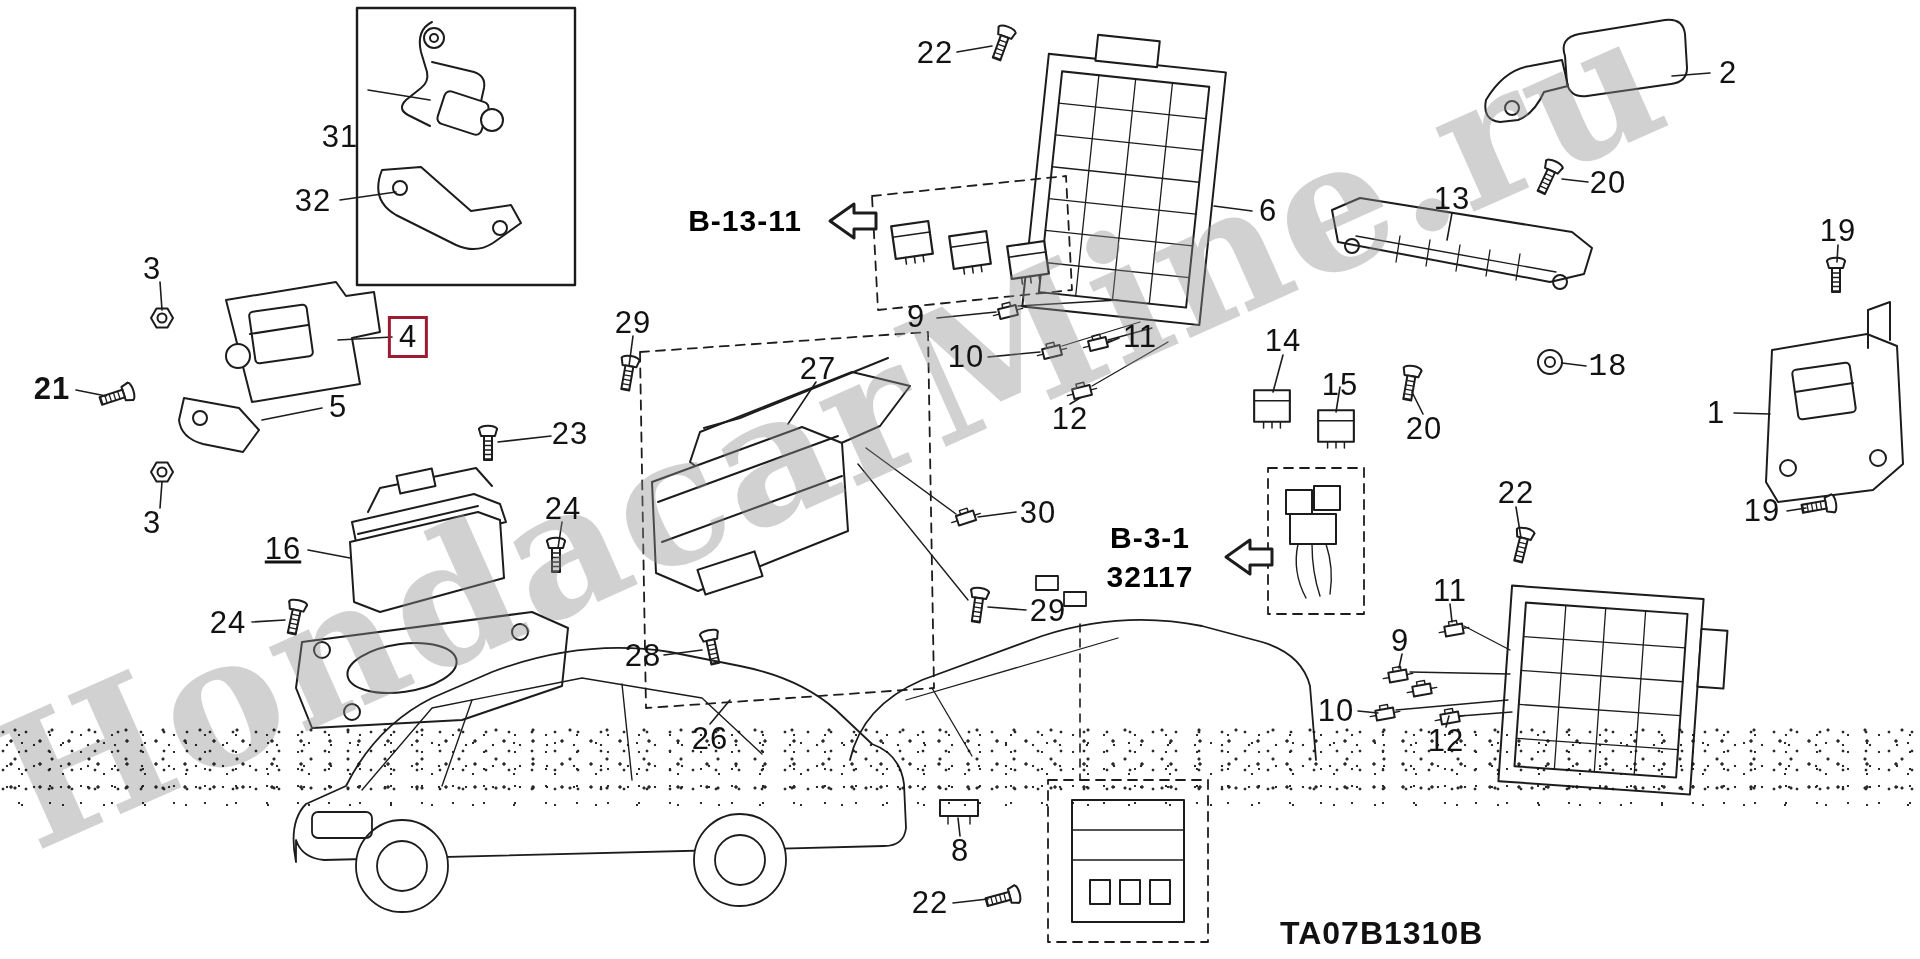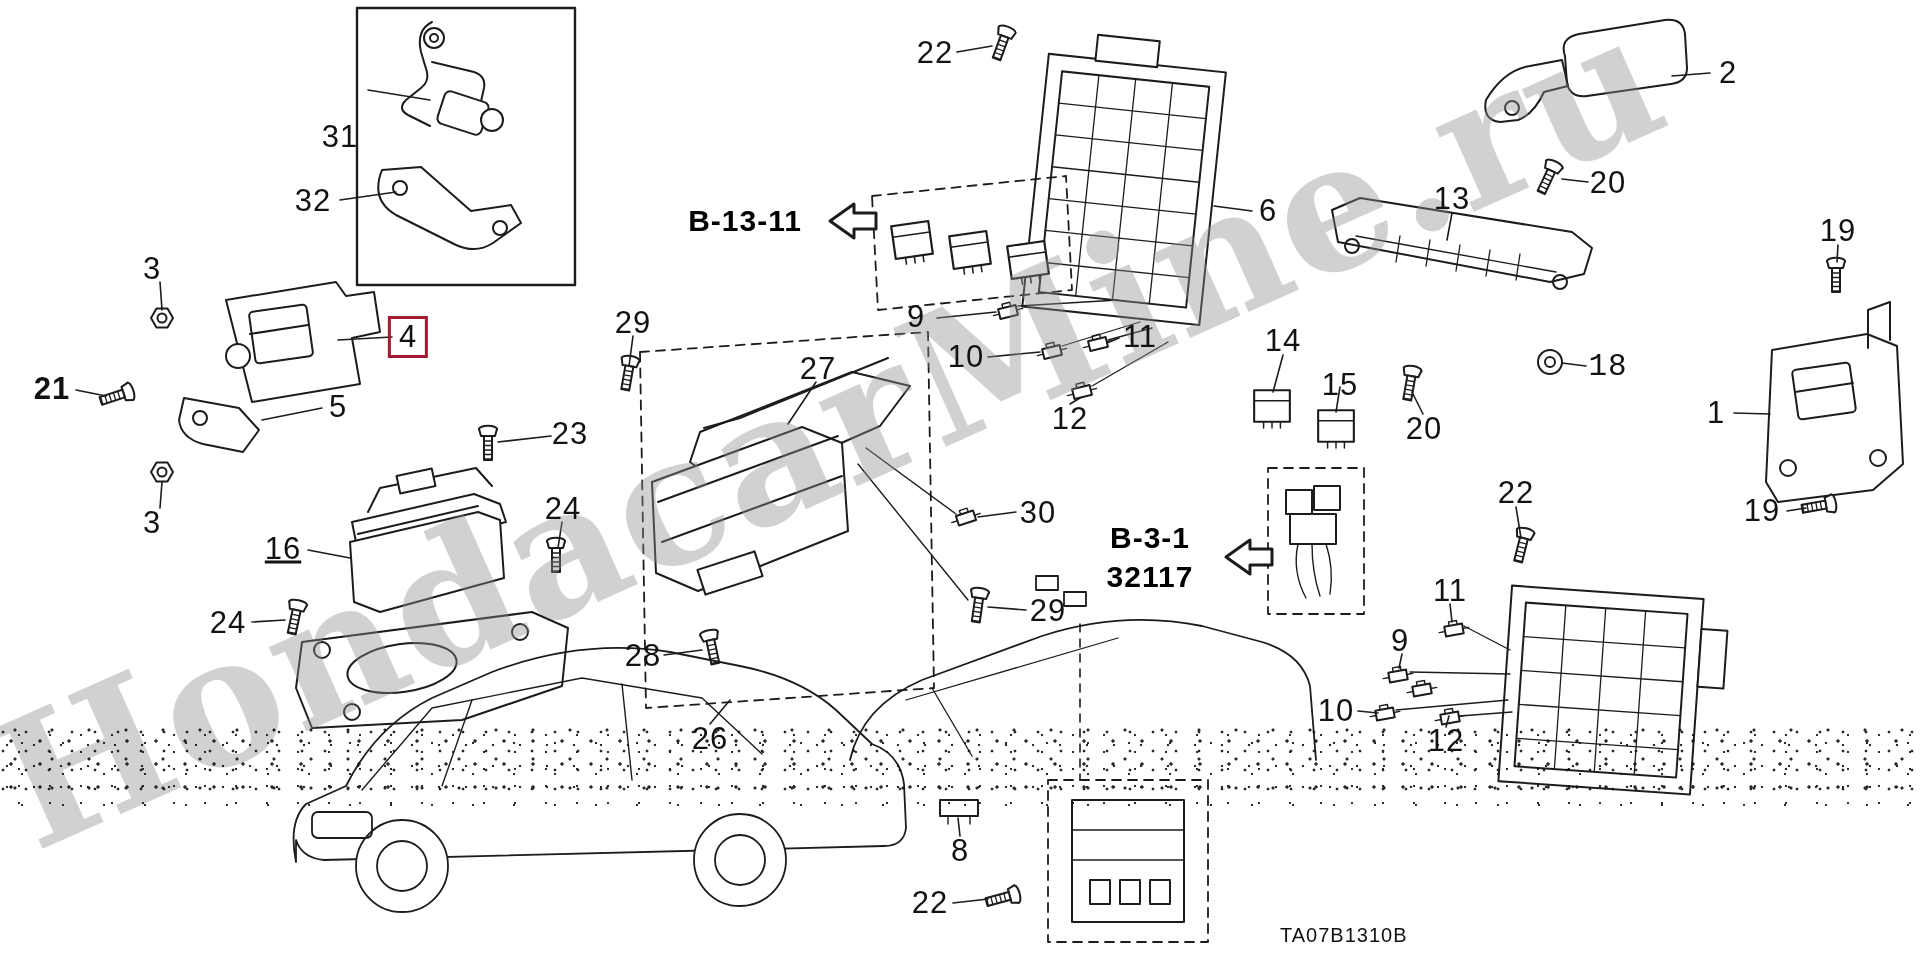--- a/index.html
+++ b/index.html
@@ -25,21 +25,21 @@
   .callout.highlight { border:3px solid #9e1b30; padding:2px 8px 3px 8px; }
   .ref {
     position:absolute; transform:translate(-50%,-50%);
     font-size:30px; font-weight:700; color:#000; text-align:center;
     line-height:1.3; letter-spacing:1px;
   }
   .fr { position:absolute; left:1796px; top:10px; width:124px; z-index:5; }
   .fr-text { font-size:31px; font-weight:700; font-style:italic; margin-top:-16px; margin-left:4px; }
   .code {
     position:absolute; left:1280px; top:915px; z-index:5;
-    font-size:20px; font-weight:400; letter-spacing:1px; color:#111;margin-top:9px;
+    font-size:32px; font-weight:700; letter-spacing:1px; color:#111;
   }
   .noise {
     position:absolute; left:0; top:728px; width:1920px; height:78px; z-index:6;
     pointer-events:none; opacity:0.9;
     background-image:
       radial-gradient(circle at 3px 4px,  #141414 1.2px, transparent 1.7px),
       radial-gradient(circle at 11px 13px,#141414 1.4px, transparent 1.9px),
       radial-gradient(circle at 19px 7px, #141414 1.0px, transparent 1.5px),
       radial-gradient(circle at 7px 17px, #141414 1.1px, transparent 1.6px),
       radial-gradient(circle at 15px 2px, #141414 1.3px, transparent 1.8px),

